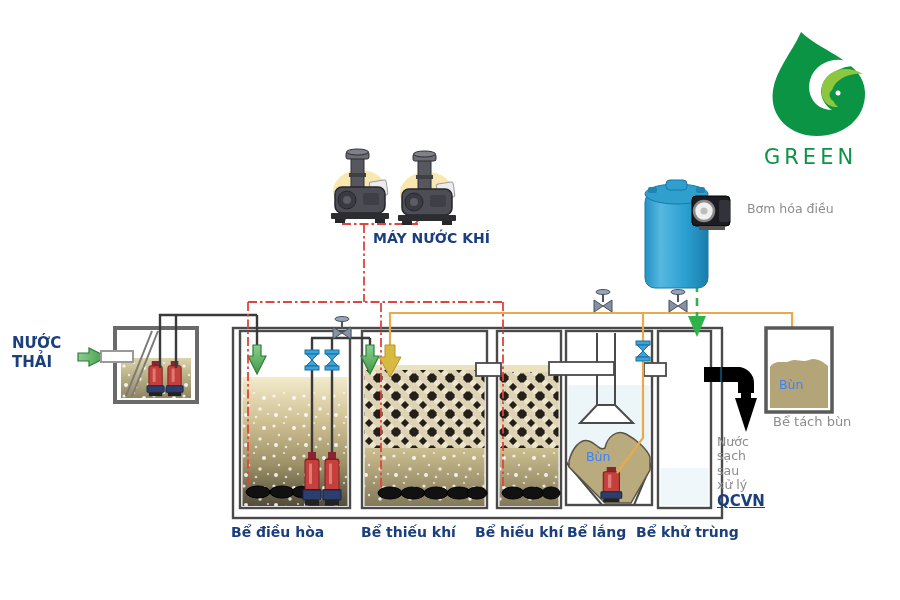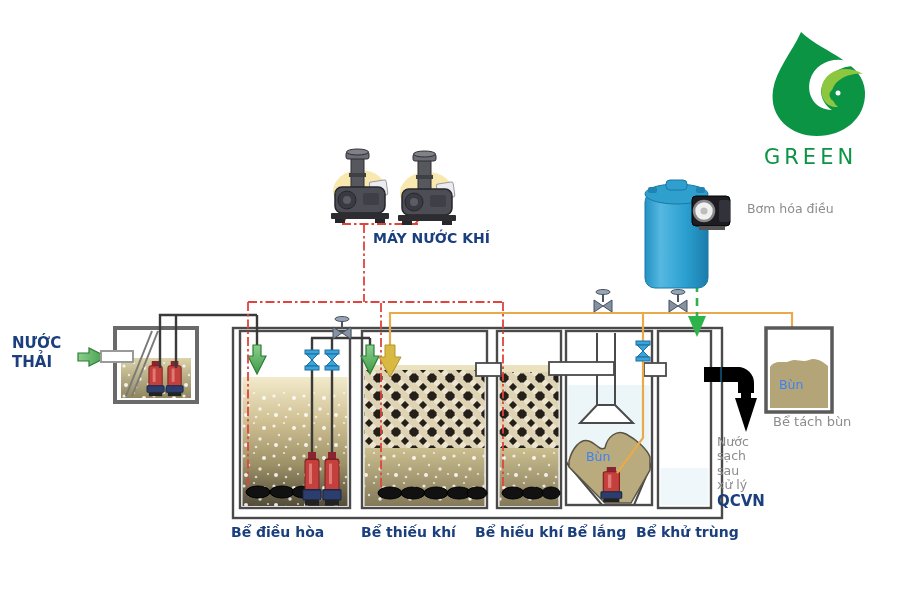--- a/index.html
+++ b/index.html
@@ -281,15 +281,15 @@
 <div class="lbl blue-b center" style="left:636px;top:524px;width:124px;font-size:14px;">Bể khử trùng</div>
 
 <div class="lbl white-t center" style="left:586px;top:449px;width:42px;font-size:12.5px;">Bùn</div>
 <div class="lbl white-t center" style="left:779px;top:377px;width:42px;font-size:12.5px;">Bùn</div>
 <div class="lbl gray-t center" style="left:757px;top:414px;width:84px;font-size:13px;margin-left:16px;">Bể tách bùn</div>
 
 <div class="lbl gray-t center" style="left:717px;top:435px;width:58px;font-size:12.5px;line-height:1.15;">Nước
 sạch
 sau
 xử lý</div>
-<div class="lbl blue-b center" style="left:717px;top:492px;width:58px;font-size:15px;">QCVN</div>
+<div class="lbl blue-b center" style="left:717px;top:492px;width:58px;font-size:15px;text-decoration:underline;">QCVN</div>
 
 </div>
 
 </body></html>

